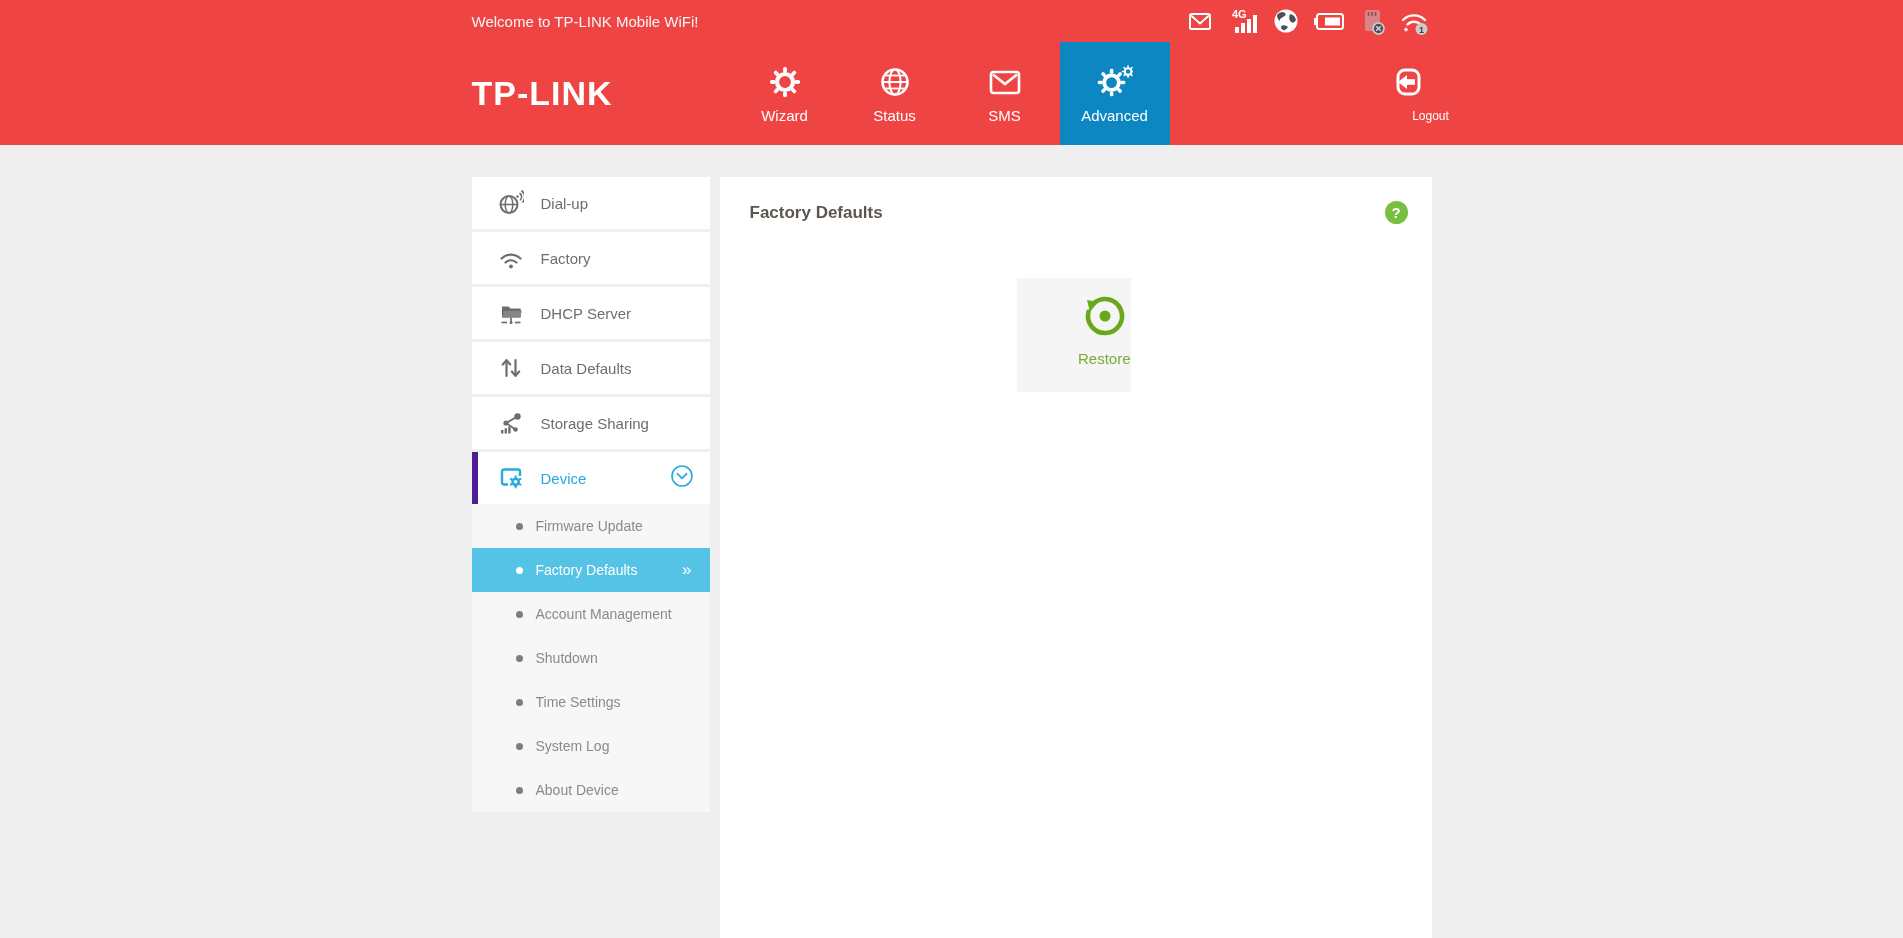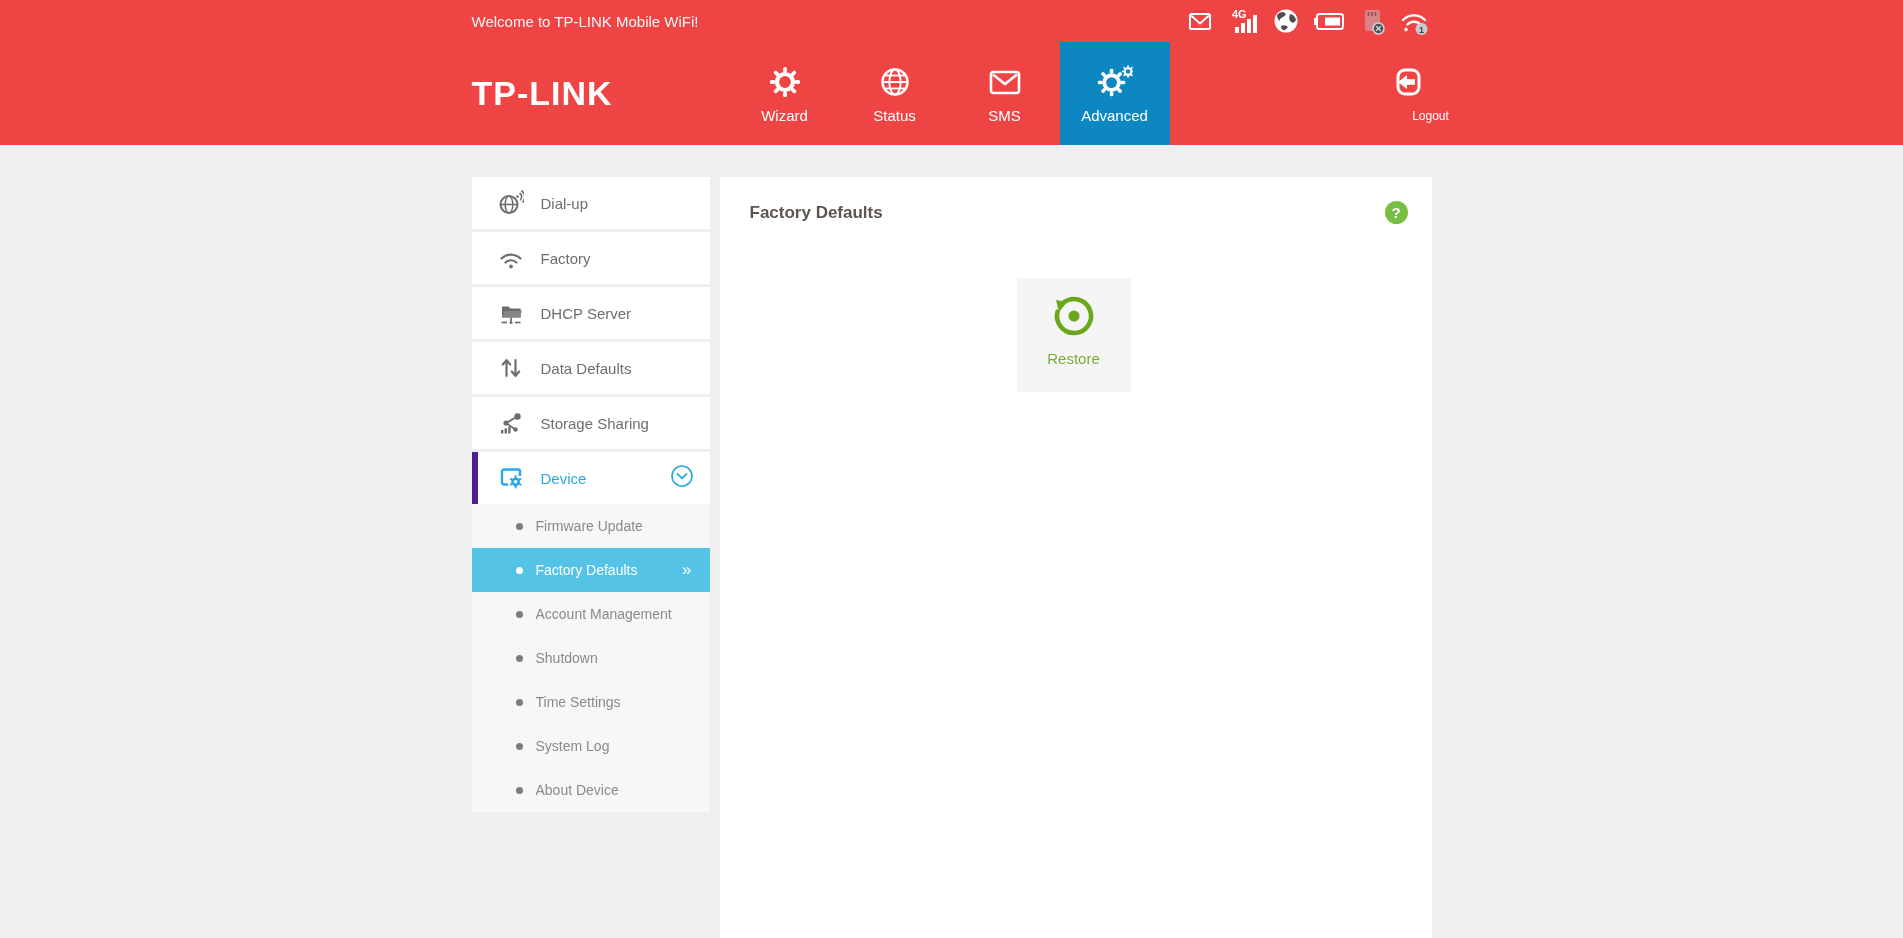--- a/index.html
+++ b/index.html
@@ -52,21 +52,21 @@
   .subitem .marker { position:absolute; right:18px; color:#fff; font-size:17px; }
 
   
   .content { width:712px; margin-left:10px; background:#fff; min-height:778px; position:relative; }
   .content-header { padding:24px 24px 0 30px; display:flex; align-items:center; }
   .page-title { font-size:17px; font-weight:bold; color:#5c564f; }
   .help { margin-left:auto; width:23px; height:23px; border-radius:50%; background:#77bf41;
           color:#fff; font-size:15px; font-weight:bold; display:flex; align-items:center;
           justify-content:center; cursor:pointer; }
   .restore-card { position:absolute; left:297px; top:101px; width:114px; height:114px;
-                  background:#f5f5f5; display:flex; flex-direction:column; align-items:center;
+                  background:#f5f5f5; display:flex; flex-direction:column; align-items:flex-end;
                   cursor:pointer; }
   .restore-card svg { margin-top:12px; }
   .restore-label { margin-top:8px; font-size:15px; color:#79ac35; }
 </style>
 </head>
 <body>
 
 <div class="topbar">
   <div class="container">
     <span class="welcome">Welcome to TP-LINK Mobile WiFi!</span>

